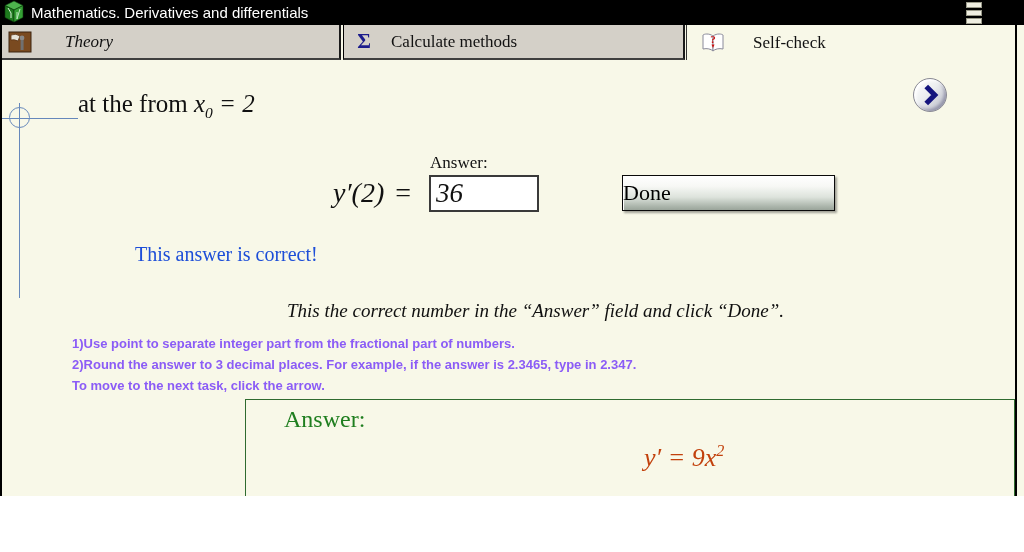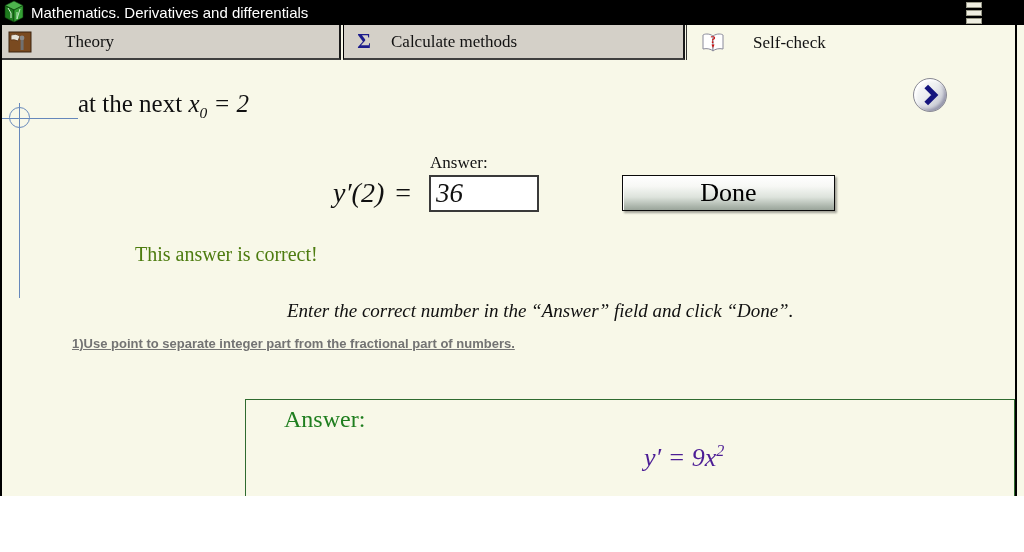--- a/index.html
+++ b/index.html
@@ -38,44 +38,44 @@
   .lhs{position:absolute;left:333px;top:174px;height:38px;display:flex;align-items:center;font-size:28px;}
   .lhs .eq{margin-left:11px;}
   .ans-label{position:absolute;left:430px;top:153px;font-size:17px;}
   .ans-input{
     position:absolute;left:429px;top:175px;width:110px;height:37px;box-sizing:border-box;
     border:2px solid #3a3a3a;background:#fff;font-family:"Liberation Serif",serif;
     font-style:italic;font-size:27px;padding:0 0 0 5px;color:#111;outline:none;
   }
   
   .btn{
-    position:absolute;display:flex;align-items:center;justify-content:center;
+    position:absolute;display:flex;align-items:center;justify-content:flex-start;
     border:1px solid #0a0a0a;box-sizing:border-box;
     background:linear-gradient(180deg,#ffffff 0%,#f7f8f5 30%,#dde3dc 62%,#aab4aa 90%,#9aa49a 100%);
     box-shadow:inset 1px 1px 0 #ffffff,2px 2px 2px rgba(0,0,0,.35);
-    font-family:"Liberation Serif",serif;font-size:26px;color:#000;cursor:pointer;
+    font-family:"Liberation Serif",serif;font-size:22px;color:#000;cursor:pointer;
   }
   .btn-done{left:622px;top:175px;width:213px;height:36px;}
   .btn-finish{left:25px;top:437px;width:214px;height:37px;}
   
   .next-btn{
     position:absolute;left:913px;top:78px;width:34px;height:34px;border-radius:50%;
     border:1px solid #8a8a94;box-sizing:border-box;cursor:pointer;
     background:linear-gradient(135deg,#ffffff 0%,#eceef0 45%,#b2b4c2 100%);
     box-shadow:inset 2px 2px 3px #ffffff,inset -2px -2px 3px rgba(110,110,140,.55);
     display:flex;align-items:center;justify-content:center;
   }
   
-  .feedback{position:absolute;left:135px;top:243px;font-size:20px;color:#4d7c0f;}
+  .feedback{position:absolute;left:135px;top:243px;font-size:20px;color:#1d4ed8;}
   .hint-italic{position:absolute;left:287px;top:300px;font-size:19px;font-style:italic;color:#101010;}
-  .instructions{position:absolute;left:72px;top:333px;font-family:"Liberation Sans",sans-serif;font-size:13px;font-weight:bold;line-height:21px;color:#737373;text-decoration:underline;}
+  .instructions{position:absolute;left:72px;top:333px;font-family:"Liberation Sans",sans-serif;font-size:13px;font-weight:bold;line-height:21px;color:#8b5cf6;}
   
   .ans-panel{position:absolute;left:245px;top:399px;width:770px;height:149px;border:1px solid #2f6b2f;box-sizing:border-box;background:#f8f8e8;}
   .panel-label{position:absolute;left:38px;top:6px;font-size:24px;color:#1f7e1f;}
-  .panel-formula{position:absolute;left:398px;top:42px;font-size:26px;font-style:italic;color:#4c1d95;}
+  .panel-formula{position:absolute;left:398px;top:42px;font-size:26px;font-style:italic;color:#c2410c;}
 </style>
 </head>
 <body>
 
 <div id="app">
 
   <div class="titlebar">
     <span class="logo">
       <svg width="22" height="23" viewBox="0 0 22 23">
         <polygon points="11,1 20,5.5 11,10 2,5.5" fill="#4db34d" stroke="#0c3d0c" stroke-width="0.6"></polygon>
@@ -87,21 +87,21 @@
     </span>
     <span class="title">Mathematics. Derivatives and differentials</span>
   </div>
   <div class="menu-stack">
     <div class="bar"></div>
     <div class="bar"></div>
     <div class="bar"></div>
   </div>
 
   <div class="tabbar">
-    <div class="tab tab-gray" style="left:0;width:341px;">
+    <div class="tab tab-gray" style="left:0;width:341px;font-style:italic;">
       <span class="ticon">
         <svg width="24" height="24" viewBox="0 0 24 24">
           <rect x="1" y="2" width="22" height="20" fill="#7a4a20" stroke="#3d2410" stroke-width="1"></rect>
           <path d="M3,5 Q8,3 12,6 L10,11 Q6,9 3,10 Z" fill="#e8e4da" stroke="#5a3415" stroke-width="0.8"></path>
           <circle cx="14" cy="8" r="2.4" fill="#8a8a8a"></circle>
           <rect x="12.6" y="10" width="3" height="10" fill="#707070"></rect>
         </svg>
       </span>
       <span class="tlabel" style="margin-left:32px;">Theory</span>
     </div>
@@ -127,21 +127,21 @@
   <div class="b-left"></div>
   <div class="b-right"></div>
   <div class="b-bottom"></div>
 
   <div class="cross-v"></div>
   <div class="cross-h"></div>
   <div class="cross-c"></div>
 
   <div class="question">
     <div>
-      <span>at the next</span>
+      <span>at the from</span>
       <span class="math"><span>x</span><sub>0</sub><span> = 2</span></span>
     </div>
   </div>
 
   <div class="next-btn">
     <span style="display:flex;">
       <svg width="32" height="32" viewBox="0 0 34 34">
         <polyline points="13,8 22,17 13,26" fill="none" stroke="#15157e" stroke-width="5.5"></polyline>
       </svg>
     </span>
@@ -152,24 +152,26 @@
       <span class="eq">=</span>
   </div>
   <div class="ans-label">Answer:</div>
   <input class="ans-input" type="text" value="36" style="">
   <div class="btn btn-done">
     <span>Done</span>
   </div>
 
   <div class="feedback">This answer is correct!</div>
 
-  <div class="hint-italic">Enter the correct number in the “Answer” field and click “Done”.</div>
+  <div class="hint-italic">This the correct number in the “Answer” field and click “Done”.</div>
 
   <div class="instructions">
     <div>1)Use point to separate integer part from the fractional part of numbers.</div>
+    <div>2)Round the answer to 3 decimal places. For example, if the answer is 2.3465, type in 2.347.</div>
+    <div>To move to the next task, click the arrow.</div>
   </div>
 
 
   <div class="ans-panel">
     <div class="panel-label">Answer:</div>
     <div class="panel-formula">
       <span>y′ = 9x</span><sup>2</sup>
     </div>
   </div>
 

